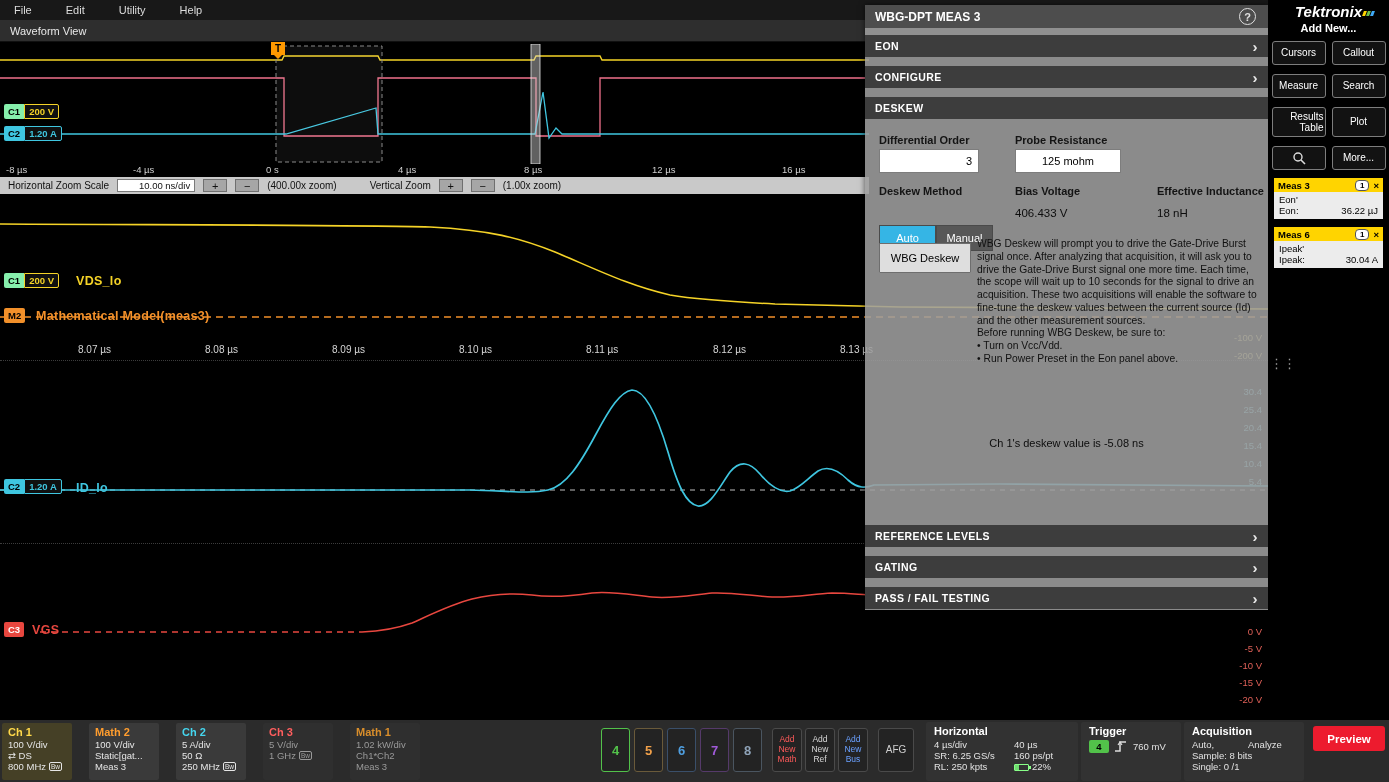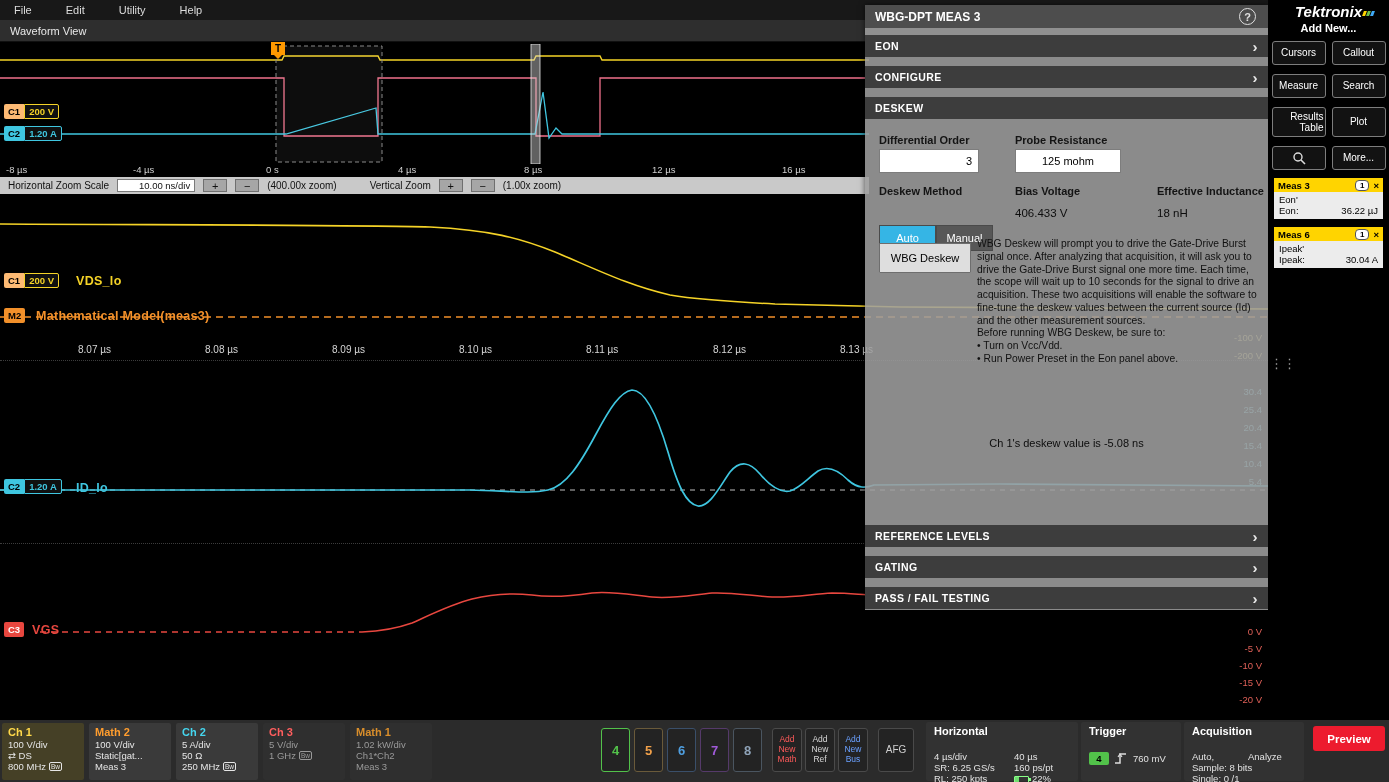--- a/index.html
+++ b/index.html
@@ -21,21 +21,21 @@
     background-size:13px 13px; }
 
   
   #overview { position:absolute; left:0; top:42px; width:869px; height:135px; background:#000; }
   #overview svg { position:absolute; left:0; top:2px; }
   .ov-time { position:absolute; top:122px; font-size:9.5px; color:#cfcfcf; }
 
   .chip { display:inline-flex; align-items:center; height:15px; font-size:9.5px; font-weight:bold; }
   .chip .id { padding:0 4px; height:15px; display:flex; align-items:center; color:#000; border-radius:2px 0 0 2px; }
   .chip .val { padding:0 4px; height:15px; display:flex; align-items:center; background:#101010; border-radius:0 2px 2px 0; }
-  .chip.yellow .id { background:#fdba74; } .chip.yellow .val { color:#f5d327; border:1px solid #f5d327; }
+  .chip.yellow .id { background:#86efac; } .chip.yellow .val { color:#f5d327; border:1px solid #f5d327; }
   .chip.cyan .id { background:#3fc6e0; } .chip.cyan .val { color:#3fc6e0; border:1px solid #3fc6e0; }
   .chip.orange .id { background:#f2902a; border-radius:2px; }
   .chip.red .id { background:#e8473f; border-radius:2px; }
 
   .tflag { position:absolute; width:14px; height:13px; background:#f90; color:#000; font-size:10px; font-weight:bold;
     display:flex; align-items:center; justify-content:center; }
   .tflag:after { content:""; position:absolute; top:13px; left:3px; border:4px solid transparent; border-top-color:#f90; }
 
   
   #zoombar { position:absolute; left:0; top:177px; width:869px; height:17px; background:#c9c9c9;
@@ -96,34 +96,34 @@
   .meas-head .cnt { margin-left:auto; background:#fff; border:1px solid #555; border-radius:4px;
     font-size:8px; padding:0 4px; font-weight:bold; }
   .meas-head .x { margin-left:4px; font-weight:bold; cursor:pointer; }
   .meas-body { background:#ececec; color:#000; font-size:9.5px; padding:2px 5px 3px; }
   .meas-body .kv { display:flex; } .meas-body .kv .v { margin-left:auto; }
   .drag-dots { position:absolute; left:2px; top:360px; color:#999; font-size:13px; line-height:7px; letter-spacing:0; }
 
   
   #bottom { position:absolute; left:0; top:718px; width:1389px; height:64px; background:#2b2b2b;
     border-top:2px solid #000; z-index:40; }
-  .badge { position:absolute; top:3px; width:82px; height:57px; background:#3a3a3a; border-radius:2px;
+  .badge { position:absolute; top:3px; width:70px; height:57px; background:#3a3a3a; border-radius:2px;
     padding:3px 6px; font-size:9.5px; color:#e6e6e6; cursor:pointer; }
   .badge .nm { font-size:11px; font-weight:bold; margin-bottom:1px; }
   .badge.dim { background:#2f2f2f; color:#9a9a9a; }
   .bw { display:inline-block; border:1px solid currentColor; border-radius:2px; font-size:6.5px;
     padding:0 1px; vertical-align:1px; margin-left:3px; }
   .numbtn { position:absolute; top:8px; width:29px; height:44px; background:#232323; border:1px solid #4a4a4a;
     border-radius:3px; font-size:13px; font-weight:bold; display:flex; align-items:center; justify-content:center; cursor:pointer; }
   .addbtn { position:absolute; top:8px; width:30px; height:44px; background:#232323; border:1px solid #4a4a4a;
     border-radius:3px; font-size:8.5px; line-height:1.15; display:flex; flex-direction:column;
     align-items:center; justify-content:center; cursor:pointer; }
   .blk { position:absolute; top:2px; height:59px; background:#323232; border-radius:2px; padding:3px 8px;
     color:#e2e2e2; font-size:9.5px; cursor:pointer; }
-  .blk .ti { font-size:11px; font-weight:bold; color:#fff; margin-bottom:14px; }
+  .blk .ti { font-size:11px; font-weight:bold; color:#fff; margin-bottom:2px; }
   .hrow { display:flex; } .hrow .c2c { margin-left:auto; text-align:left; width:56px; }
   .trg-chip { display:inline-flex; align-items:center; justify-content:center; width:20px; height:13px;
     background:#52c24a; color:#000; font-size:9.5px; font-weight:bold; border-radius:2px; margin-right:5px; }
   #previewbtn { position:absolute; left:1313px; top:6px; width:72px; height:25px; background:#ed1b2e;
     border:none; border-radius:3px; color:#fff; font-size:11.5px; font-weight:bold; cursor:pointer;
     font-family:"Liberation Sans",sans-serif; }
   .battery { display:inline-block; width:15px; height:7px; border:1px solid #8f8; border-radius:1px;
     position:relative; margin-right:3px; vertical-align:-1px; }
   .battery:before { content:""; position:absolute; left:0; top:0; bottom:0; width:30%; background:#6fdc6f; }
   .battery:after { content:""; position:absolute; right:-3px; top:1px; width:2px; height:3px; background:#8f8; }

